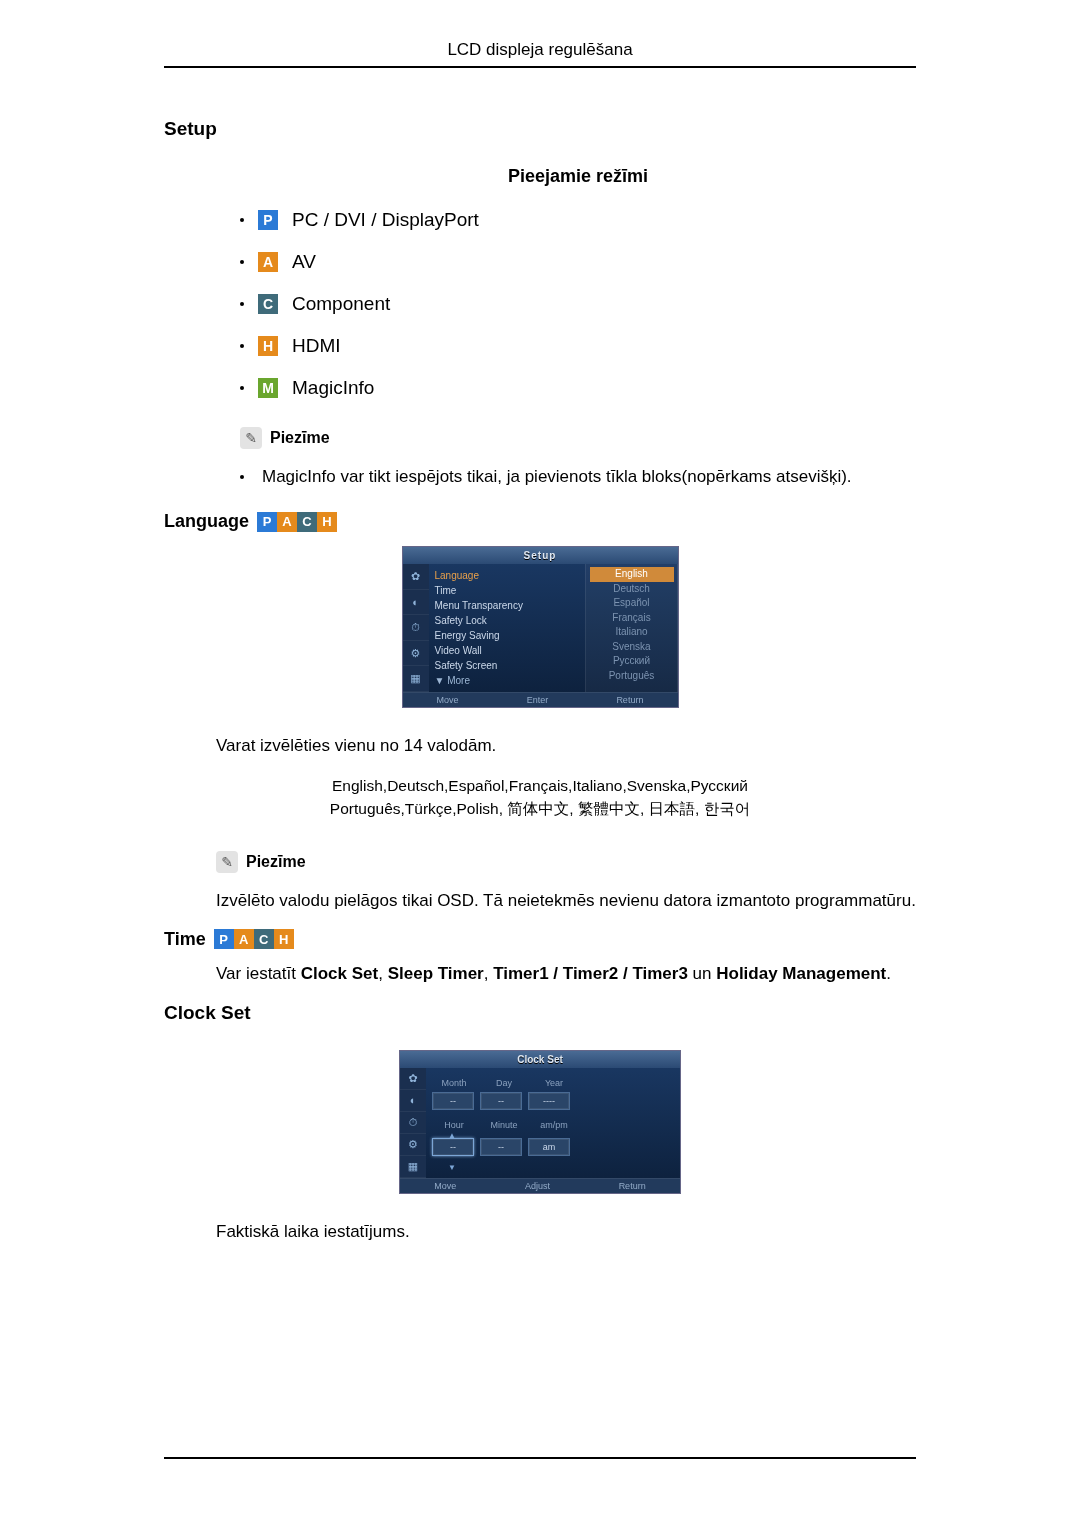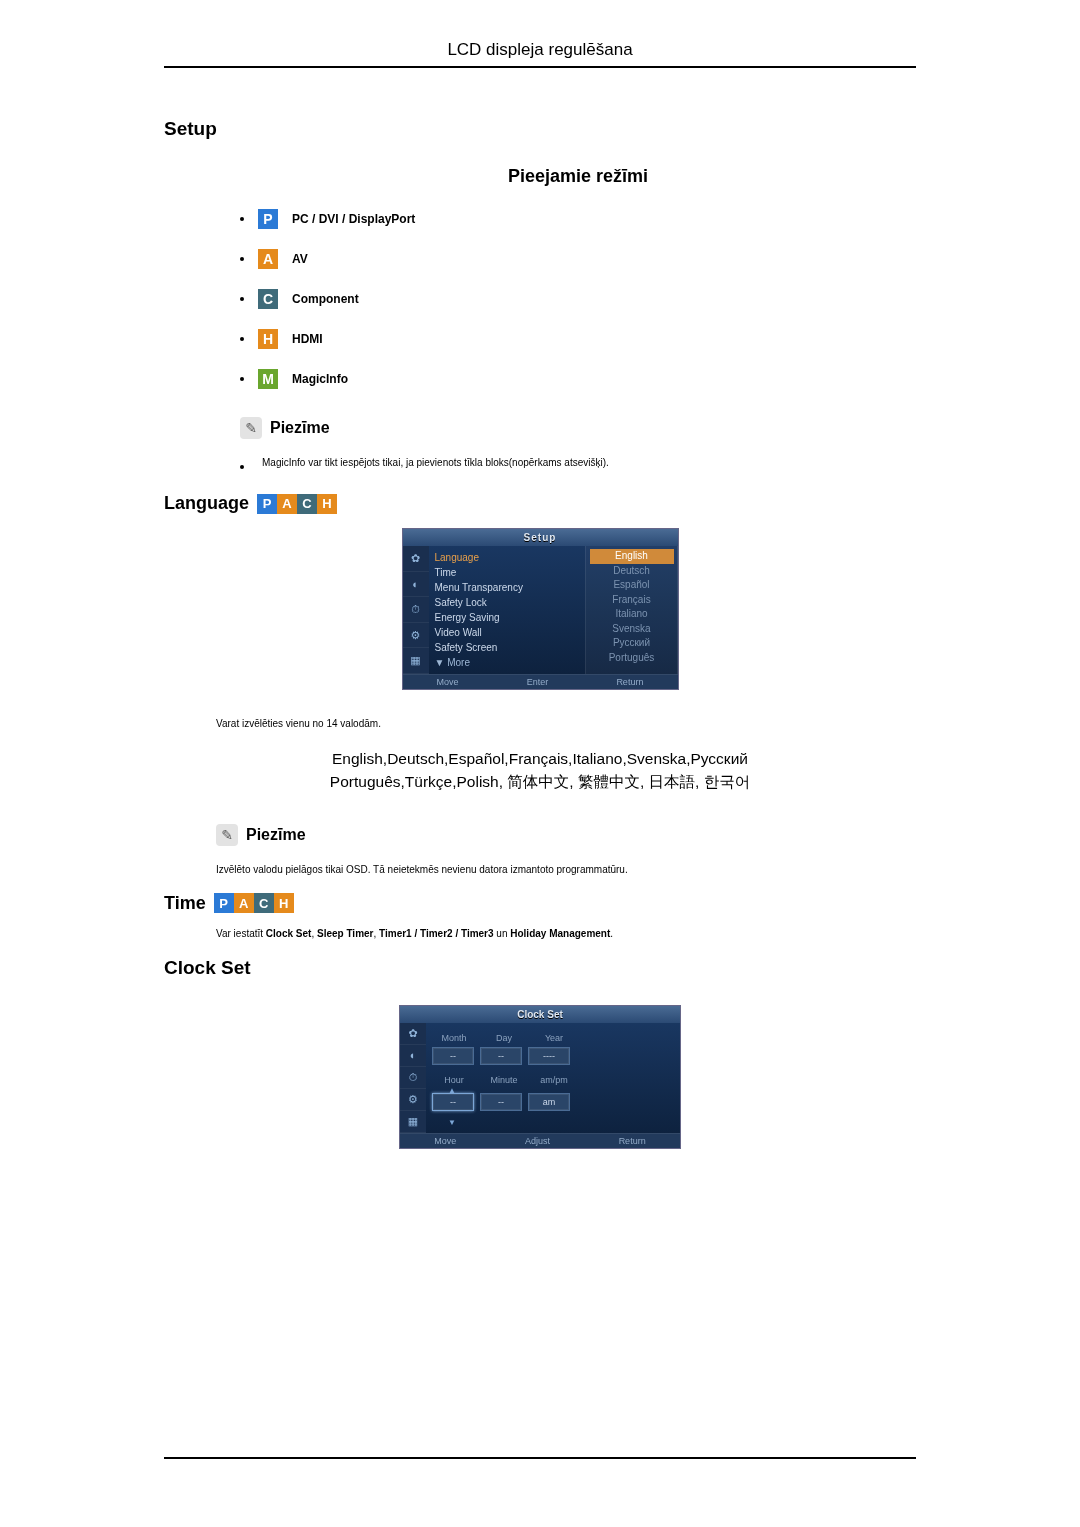--- a/index.html
+++ b/index.html
@@ -64,38 +64,38 @@
     color: #fff;
     font-weight: bold;
     font-size: 14px;
     font-family: Arial, sans-serif;
   }
   .badge-P { background: #2b7ad6; }
   .badge-A { background: #e58a1c; }
   .badge-C { background: #3f6b7a; }
   .badge-H { background: #e58a1c; }
   .badge-M { background: #6aa62e; }
-  .mode-label { font-weight: bold; font-size: 12px; }
+  .mode-label { font-weight: normal; font-size: 19px; }
   .note-row {
     display:flex; align-items:center; gap:8px;
     margin: 4px 0 18px 0;
   }
   .note-icon {
     width: 22px; height: 22px;
     border-radius: 4px;
     background: #e3e3e3;
     position: relative;
     display:inline-flex;align-items:center;justify-content:center;
   }
   .note-icon::after{
     content:"✎";
     font-size:14px; color:#555;
   }
   .note-label { font-weight: bold; font-size:16px; }
-  .para { margin: 0 0 18px 0; font-size:10px; }
+  .para { margin: 0 0 18px 0; font-size:17px; }
   .dotline { display:flex; align-items:flex-start; gap:18px; margin: 0 0 24px 0;}
   .inline-badges { display:inline-flex; gap:0; vertical-align: middle;}
   .inline-badges .mode-badge{ width:20px; height:20px; font-size:13px;}
   .section-heading { font-weight:bold; font-size:18px; margin: 0 0 14px 0; display:flex; align-items:center; gap:8px;}
 
   
   .osd-setup {
     width: 275px; margin: 0 auto 28px auto;
     background: linear-gradient(#1b3a66,#0c1f3a);
     border:1px solid #668; font-size:10px; color:#cbd8ea;
@@ -327,15 +327,18 @@
         <div style="width:40px;margin-left:0" class="clock-arrow">▼</div>
       </div>
     </div>
     <div class="osd-footer">
       <span>Move</span>
       <span>Adjust</span>
       <span>Return</span>
     </div>
   </div>
 
+  <div class="indent2">
+    <p class="para">Faktiskā laika iestatījums.</p>
+  </div>
 
   <hr class="footer-rule">
 </div>
 
 </body></html>

